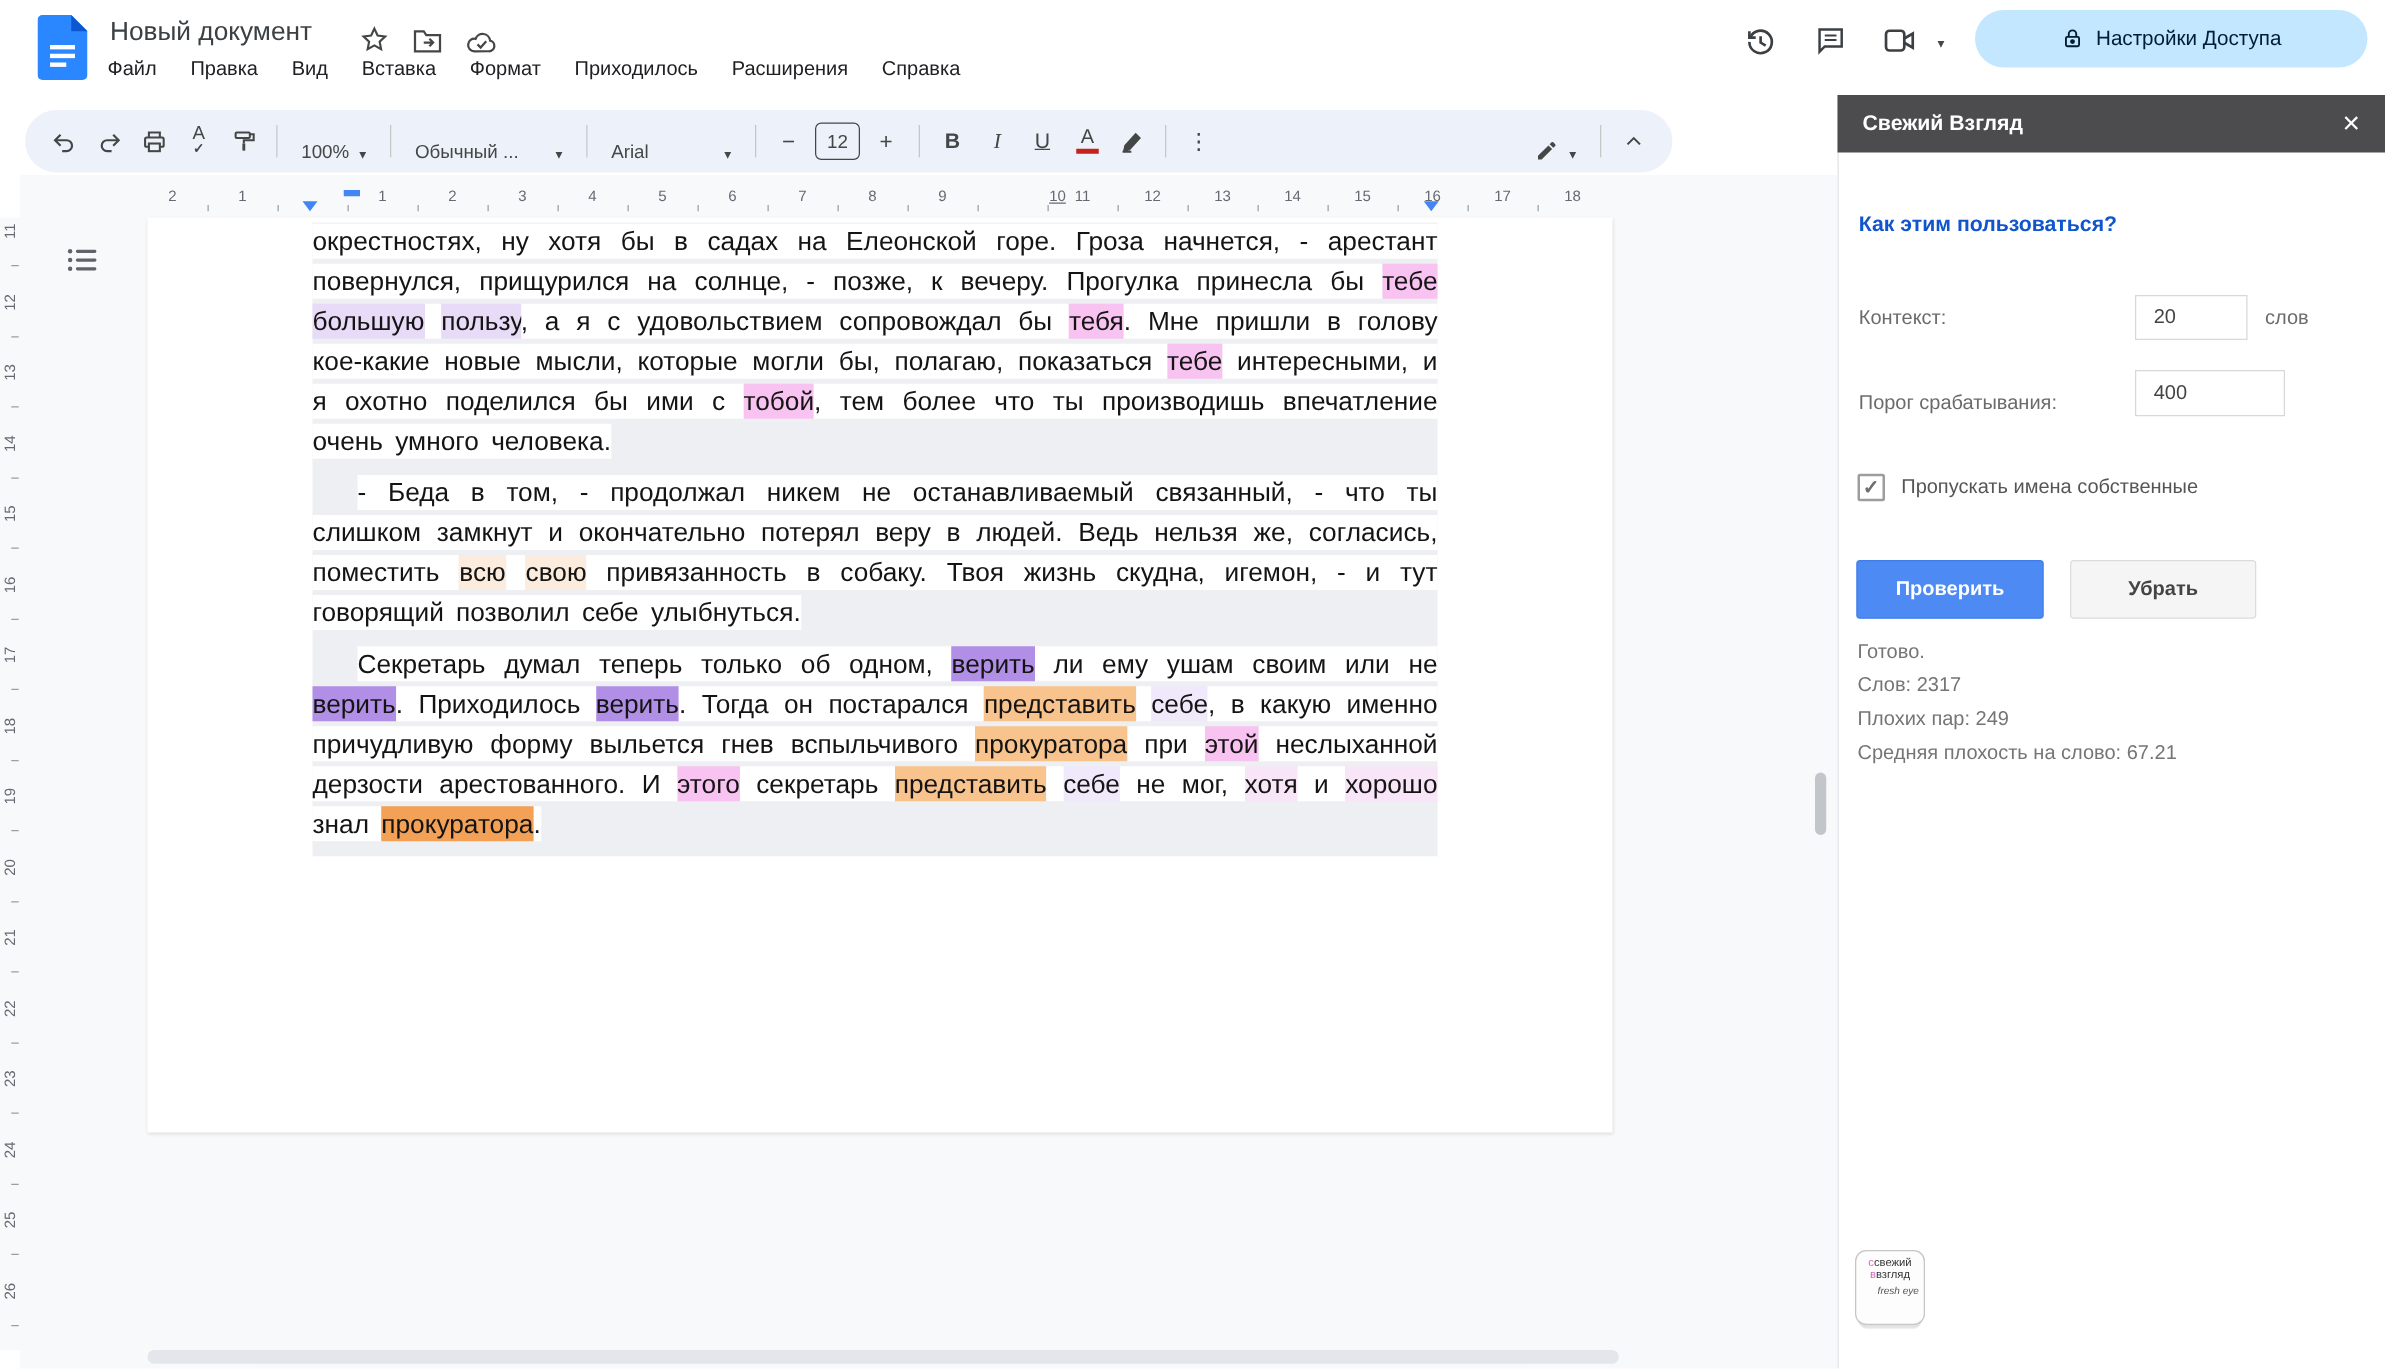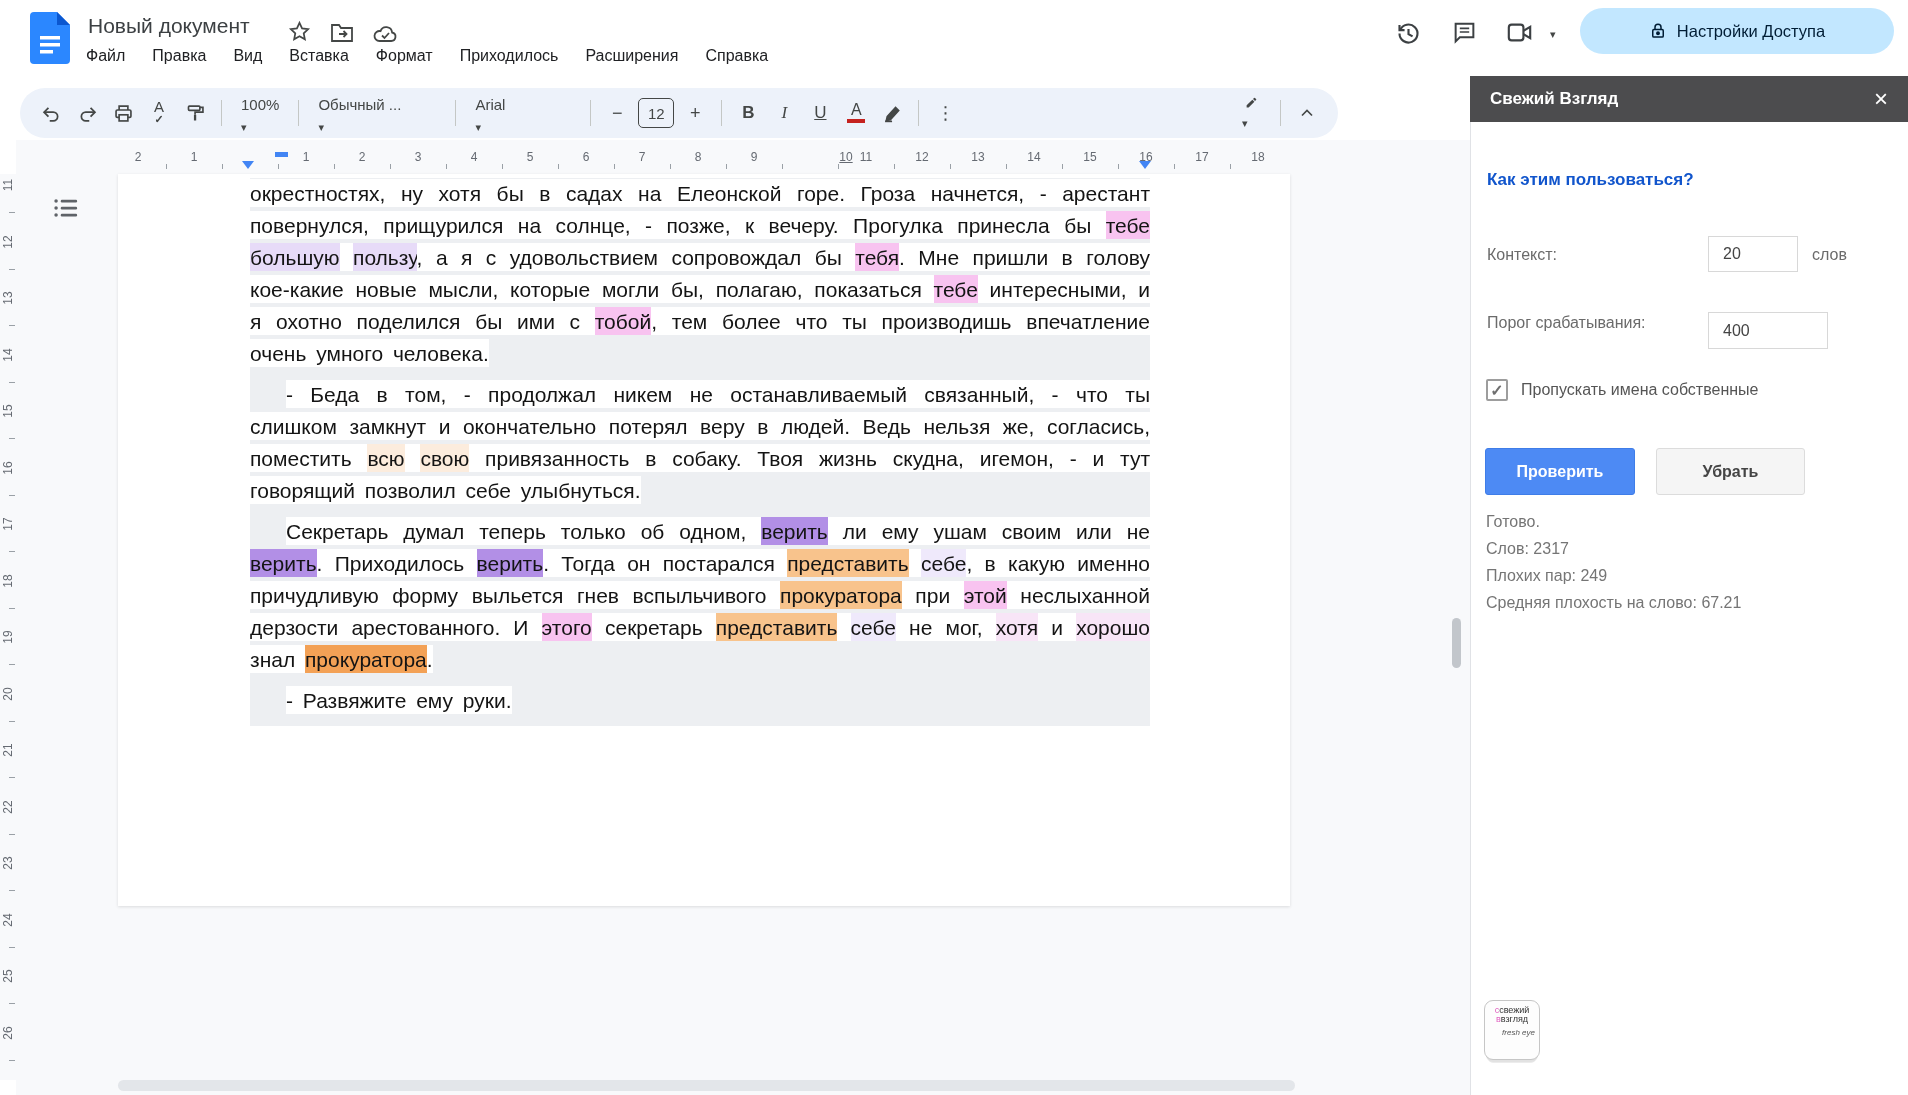--- a/index.html
+++ b/index.html
@@ -15,21 +15,21 @@
   .tb-right-icon{top:20px;}
   .caret{font-size:11px;color:#444746;}
   .share-pill{left:1580px;top:8px;width:314px;height:46px;background:#c2e7ff;border-radius:24px;
       display:flex;align-items:center;justify-content:center;gap:10px;}
   .share-pill span{font-size:16.5px;font-weight:500;color:#001d35;}
   
   .toolbar{left:20px;top:88px;width:1318px;height:50px;background:#edf2fa;border-radius:25px;
       display:flex;align-items:center;padding:0 16px;box-sizing:border-box;gap:6px;font-size:15px;color:#444746;}
   .tbtn{min-width:30px;height:34px;display:flex;align-items:center;justify-content:center;border-radius:4px;position:relative;}
   .tsep{width:1px;height:26px;background:#c4c7c5;margin:0 5px;}
-  .tsel{display:flex;align-items:flex-start;gap:8px;padding:0 8px;height:34px;flex-direction:column;}
+  .tsel{display:flex;align-items:flex-end;gap:8px;padding:0 8px;height:34px;}
   .fsize-box{width:34px;height:28px;border:1.5px solid #444746;border-radius:5px;text-align:center;
       font-size:15px;color:#444746;background:transparent;font-family:"Liberation Sans",sans-serif;padding:0;}
   .bold-g{font-weight:bold;font-size:17px;}
   .italic-g{font-style:italic;font-size:17px;font-family:"Liberation Serif",serif;}
   .under-g{text-decoration:underline;font-size:17px;}
   .colorA{font-size:16px;line-height:14px;text-align:center;}
   .colorA .bar{display:block;width:18px;height:4px;background:#c5221f;margin:2px auto 0;}
   .more-v{font-size:18px;letter-spacing:0;}
   .tb-spacer{flex:1;}
   
@@ -58,21 +58,21 @@
       display:flex;align-items:center;padding:0 20px;box-sizing:border-box;font-size:17px;font-weight:bold;}
   .sb-close{margin-left:auto;font-size:24px;font-weight:normal;cursor:default;line-height:20px;}
   .sb-help{left:1487px;top:170px;font-size:17px;font-weight:bold;color:#1155cc;}
   .sb-label{font-size:16px;color:#6b6b6b;}
   .sb-input{border:1px solid #d8d8d8;font-size:16px;color:#444;padding:0 0 0 14px;
       font-family:"Liberation Sans",sans-serif;background:#fff;}
   .ctx-label{left:1487px;top:246px;}
   .ctx-input{left:1708px;top:236px;width:74px;height:34px;}
   .ctx-suffix{left:1812px;top:246px;}
   .thr-label{left:1487px;top:314px;}
-  .thr-input{left:1708px;top:312px;width:104px;height:35px;}
+  .thr-input{left:1708px;top:296px;width:104px;height:35px;}
   .sb-checkbox{left:1486px;top:379px;width:18px;height:18px;border:2px solid #9d9d9d;border-radius:2px;
       color:#6f6f6f;font-size:16px;font-weight:bold;display:flex;align-items:center;justify-content:center;background:#fff;}
   .sb-checklabel{left:1521px;top:381px;font-size:16px;color:#555;}
   .btn-check{left:1485px;top:448px;width:148px;height:45px;background:#4d8af4;border:1px solid #3f7de8;
       border-radius:3px;color:#fff;font-weight:bold;font-size:16px;display:flex;align-items:center;justify-content:center;}
   .btn-clear{left:1656px;top:448px;width:147px;height:45px;background:#f5f5f5;border:1px solid #dcdcdc;
       border-radius:3px;color:#444;font-weight:bold;font-size:16px;display:flex;align-items:center;justify-content:center;}
   .sb-status{left:1486px;top:508px;font-size:16px;color:#757575;line-height:27px;}
   .sb-footer{left:1484px;top:1000px;display:flex;gap:17px;align-items:flex-start;}
   .addon-logo{width:56px;height:60px;border:1px solid #c6c6c6;border-radius:9px;background:#fdfdfd;
@@ -328,21 +328,20 @@
     <circle cx="3.5" cy="16" r="1.5"></circle>
       <rect x="7.5" y="15" width="14" height="2.2" rx="1"></rect>
   </svg>
 </div>
 
 <div class="abs page">
   <div class="text-block">
       <p class="doc-para"><span class="run" style="background-color: rgb(255, 255, 255);">окрестностях, ну хотя бы в садах на Елеонской горе. Гроза начнется, - арестант повернулся, прищурился на солнце, - позже, к вечеру. Прогулка принесла бы </span><span class="run" style="background-color: rgb(248, 195, 240);">тебе</span><span class="run" style="background-color: rgb(255, 255, 255);"> </span><span class="run" style="background-color: rgb(231, 219, 248);">большую</span><span class="run" style="background-color: rgb(255, 255, 255);"> </span><span class="run" style="background-color: rgb(231, 219, 248);">пользу</span><span class="run" style="background-color: rgb(255, 255, 255);">, а я с удовольствием сопровождал бы </span><span class="run" style="background-color: rgb(248, 195, 240);">тебя</span><span class="run" style="background-color: rgb(255, 255, 255);">. Мне пришли в голову кое-какие новые мысли, которые могли бы, полагаю, показаться </span><span class="run" style="background-color: rgb(248, 195, 240);">тебе</span><span class="run" style="background-color: rgb(255, 255, 255);"> интересными, и я охотно поделился бы ими с </span><span class="run" style="background-color: rgb(248, 195, 240);">тобой</span><span class="run" style="background-color: rgb(255, 255, 255);">, тем более что ты производишь впечатление очень умного человека.</span></p>
       <p class="doc-para ind"><span class="run" style="background-color: rgb(255, 255, 255);">- Беда в том, - продолжал никем не останавливаемый связанный, - что ты слишком замкнут и окончательно потерял веру в людей. Ведь нельзя же, согласись, поместить </span><span class="run" style="background-color: rgb(252, 236, 221);">всю</span><span class="run" style="background-color: rgb(255, 255, 255);"> </span><span class="run" style="background-color: rgb(252, 236, 221);">свою</span><span class="run" style="background-color: rgb(255, 255, 255);"> привязанность в собаку. Твоя жизнь скудна, игемон, - и тут говорящий позволил себе улыбнуться.</span></p>
       <p class="doc-para ind"><span class="run" style="background-color: rgb(255, 255, 255);">Секретарь думал теперь только об одном, </span><span class="run" style="background-color: rgb(178, 143, 230);">верить</span><span class="run" style="background-color: rgb(255, 255, 255);"> ли ему ушам своим или не </span><span class="run" style="background-color: rgb(178, 143, 230);">верить</span><span class="run" style="background-color: rgb(255, 255, 255);">. Приходилось </span><span class="run" style="background-color: rgb(178, 143, 230);">верить</span><span class="run" style="background-color: rgb(255, 255, 255);">. Тогда он постарался </span><span class="run" style="background-color: rgb(248, 195, 140);">представить</span><span class="run" style="background-color: rgb(255, 255, 255);"> </span><span class="run" style="background-color: rgb(239, 233, 251);">себе</span><span class="run" style="background-color: rgb(255, 255, 255);">, в какую именно причудливую форму выльется гнев вспыльчивого </span><span class="run" style="background-color: rgb(248, 195, 140);">прокуратора</span><span class="run" style="background-color: rgb(255, 255, 255);"> при </span><span class="run" style="background-color: rgb(248, 195, 240);">этой</span><span class="run" style="background-color: rgb(255, 255, 255);"> неслыханной дерзости арестованного. И </span><span class="run" style="background-color: rgb(248, 195, 240);">этого</span><span class="run" style="background-color: rgb(255, 255, 255);"> секретарь </span><span class="run" style="background-color: rgb(248, 195, 140);">представить</span><span class="run" style="background-color: rgb(255, 255, 255);"> </span><span class="run" style="background-color: rgb(239, 233, 251);">себе</span><span class="run" style="background-color: rgb(255, 255, 255);"> не мог, </span><span class="run" style="background-color: rgb(248, 229, 247);">хотя</span><span class="run" style="background-color: rgb(255, 255, 255);"> и </span><span class="run" style="background-color: rgb(248, 229, 247);">хорошо</span><span class="run" style="background-color: rgb(255, 255, 255);"> знал </span><span class="run" style="background-color: rgb(243, 161, 86);">прокуратора</span><span class="run" style="background-color: rgb(255, 255, 255);">.</span></p>
-      <p class="doc-para ind"><span class="run" style="background-color: rgb(255, 255, 255);">- Развяжите ему руки.</span></p>
     </div>
 </div>
 
 <div class="abs vscroll"></div>
 <div class="abs hscroll"></div>
 
 <div class="abs sb-panel"></div>
 <div class="abs sb-header">
   <span>Свежий Взгляд</span>
   <span class="sb-close">×</span>

